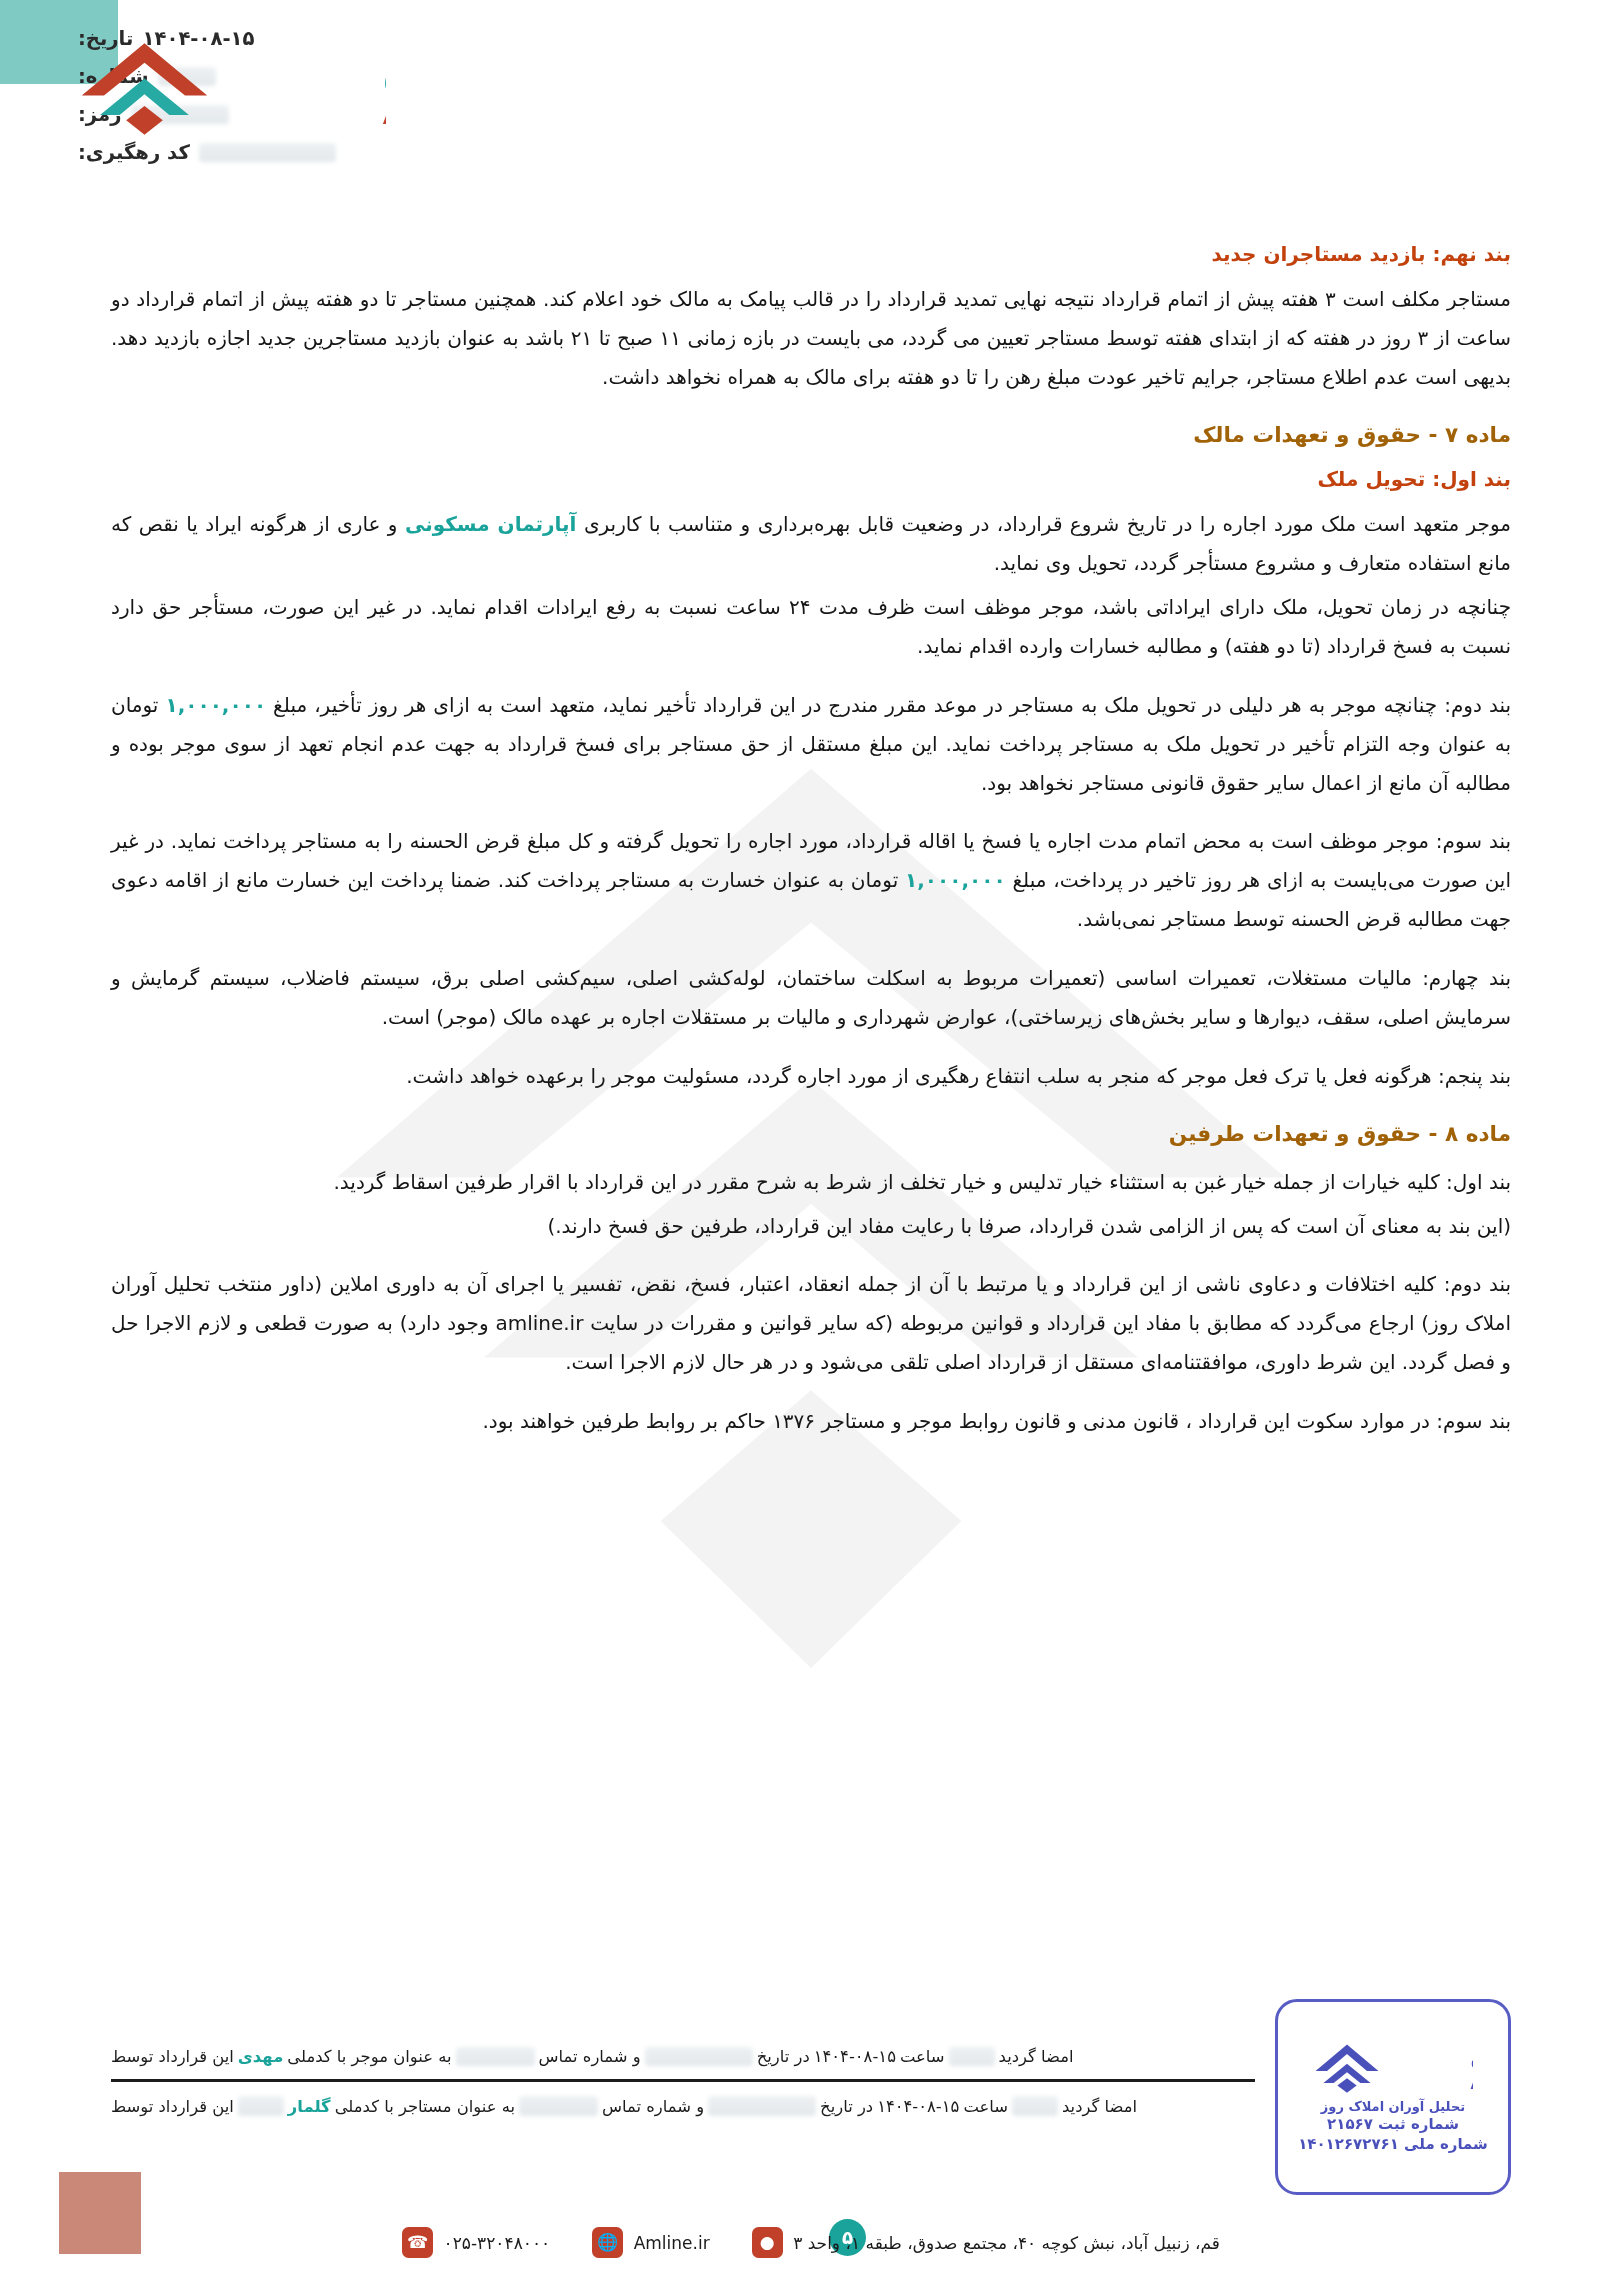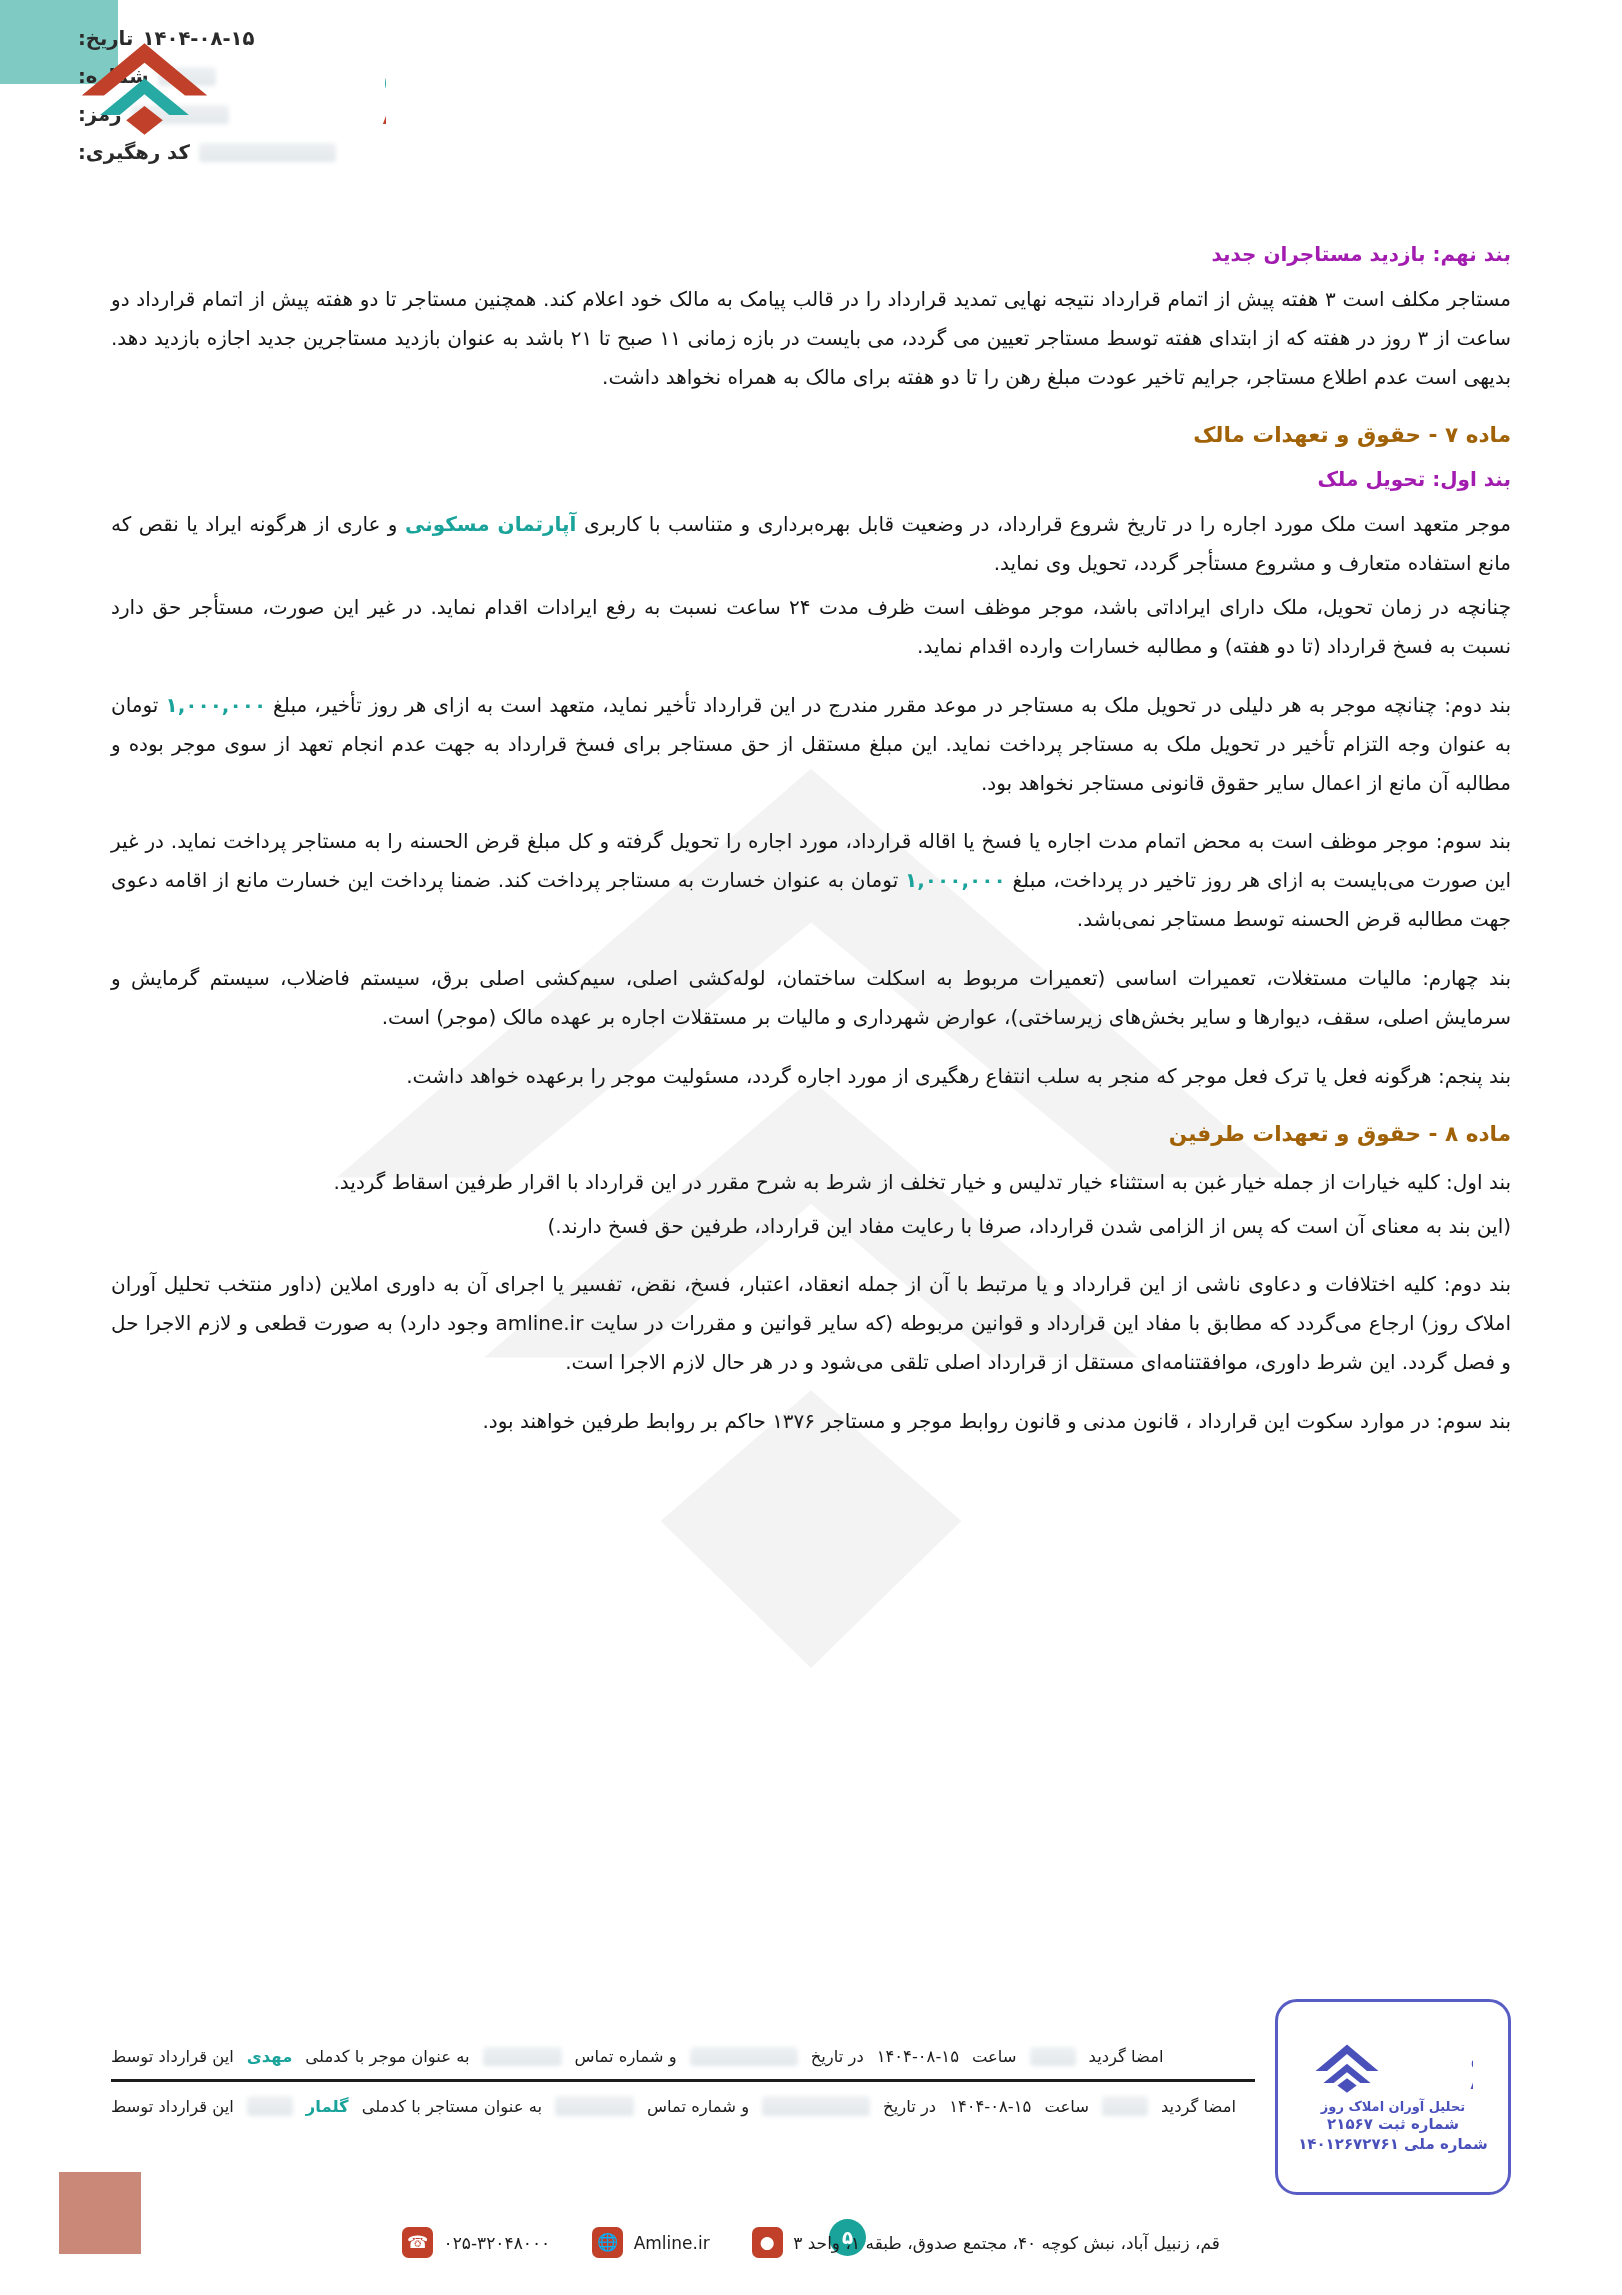--- a/index.html
+++ b/index.html
@@ -44,21 +44,21 @@
   
   #doc {
     position:absolute; left:111px; right:111px; top:222px;
     z-index:3;
   }
   h2.section-head {
     font-size:21.6px; font-weight:700; color:#a16207;
     margin:25px 0 17px; text-align:right; letter-spacing:0.1px;
   }
   h3.clause-head {
-    font-size:20px; font-weight:700; color:#a21caf;
+    font-size:20px; font-weight:700; color:#c2410c;
     margin:19.6px 0 14.4px; text-align:right;
   }
   p.para {
     font-size:20px; line-height:1.95; text-align:justify;
     text-align-last:right; margin:0 0 19.6px; color:#161616;
     text-justify:inter-word;
   }
   p.tight { margin-bottom:5.2px; }
   .hl { color:#1aa39a; font-weight:700; }
   .num { font-weight:700; }
@@ -78,21 +78,21 @@
   #stamp-top { display:flex; flex-direction:row-reverse; align-items:center; gap:6.5px; }
   #stamp-logo { width:68px; height:52px; }
   #stamp-word { width:86px; height:54px; }
   .stamp-line1 { font-size:13px; font-weight:700; margin-top:2.6px; }
   .stamp-line2 { font-size:15px; font-weight:700; }
   .stamp-line3 { font-size:15px; font-weight:700; }
 
   #sign-table { flex:1 1 auto; padding-top:35px; }
   .sign-row {
     display:flex; flex-direction:row-reverse; align-items:center;
-    gap:13px; font-size:16.4px; color:#1c1c1c; height:48px; white-space:nowrap;
+    gap:4px; font-size:16.4px; color:#1c1c1c; height:48px; white-space:nowrap;
   }
   .sign-row.top { border-bottom:3.3px solid #1c1c1c; }
   .sign-name { color:#1aa39a; font-weight:700; }
   .sg-sm{width:46px;} .sg-md{width:79px;} .sg-lg{width:108px;}
 
   
   #bottom { position:absolute; left:0; right:0; top:2211px; height:84px; z-index:4; }
   #page-badge {
     position:absolute; right:756px; top:7.9px;
     width:37px; height:37px; border-radius:50%;

